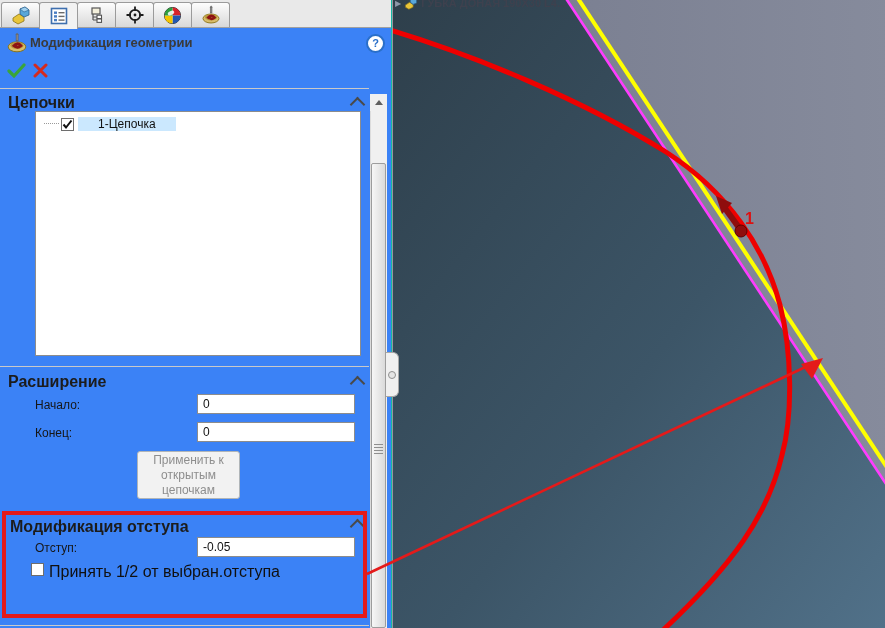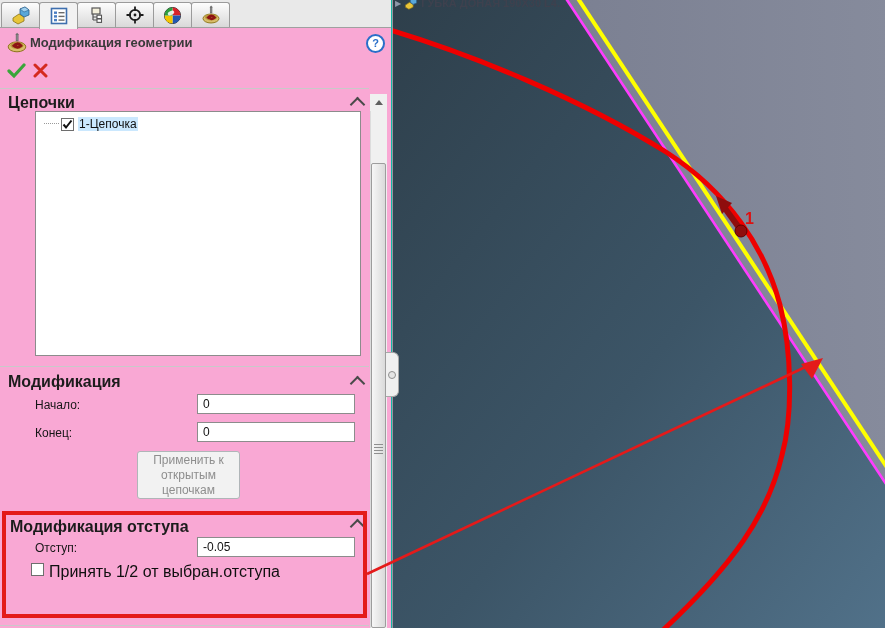--- a/index.html
+++ b/index.html
@@ -1,19 +1,19 @@
 <!DOCTYPE html>
 <html><head>
 <meta charset="utf-8">
 <style>
   html,body{margin:0;padding:0;background:#777;}
   .stage{position:relative;width:885px;height:628px;overflow:hidden;
          font-family:"Liberation Sans",sans-serif;background:#f2f2f2;}
   
-  .left-pane{position:absolute;left:0;top:0;width:391px;height:628px;background:#f9a8d4;
+  .left-pane{position:absolute;left:0;top:0;width:391px;height:628px;background:#3b82f6;
              border-right:3px solid #14b8a6;}
   .tabbar{position:absolute;left:0;top:0;width:391px;height:27px;background:#e9e9e9;
           border-bottom:1px solid #a0a0a0;}
   .tab{position:absolute;top:2px;width:37px;height:24px;background:linear-gradient(#fdfdfd,#d9d9d9);
        border:1px solid #9b9b9b;border-bottom:none;border-radius:3px 3px 0 0;
        display:flex;align-items:center;justify-content:center;}
   .tab.active{background:#f2f2f2;height:26px;z-index:2;}
   
   .pm-title{position:absolute;left:30px;top:35px;font-size:13px;font-weight:bold;color:#3a3a3a;}
   .help-circle{position:absolute;left:366px;top:34px;width:15px;height:15px;border:2px solid #2a6fc9;
@@ -23,21 +23,21 @@
   .sec-label{position:absolute;left:8px;font-size:16px;font-weight:bold;color:#1c1c1c;}
   .chev{position:absolute;left:352px;width:9px;height:9px;border-left:2px solid #4a4a4a;
         border-top:2px solid #4a4a4a;transform:rotate(45deg);}
   
   .listbox{position:absolute;left:35px;top:111px;width:326px;height:245px;background:#fff;
            border:1px solid #8c8c8c;box-sizing:border-box;}
   .tree-item{position:absolute;left:8px;top:4px;display:flex;align-items:center;height:16px;}
   .tree-dots{width:15px;height:1px;border-top:1px dotted #9a9a9a;margin-right:2px;}
   .cb{width:13px;height:13px;background:#fff;border:1px solid #6e6e6e;box-sizing:border-box;
       display:inline-flex;align-items:center;justify-content:center;}
-  .tree-label{font-size:12px;color:#111;background:#cbe8fe;padding:0 1px;margin-left:4px;}
+  .tree-label{font-size:12px;color:#111;background:#cbe8fe;padding:0 20px;margin-left:4px;}
   
   .fld-label{position:absolute;left:35px;font-size:12px;color:#161616;}
   .fld-input{position:absolute;left:197px;width:158px;height:20px;box-sizing:border-box;
              border:1px solid #8c8c8c;background:#fff;font-family:"Liberation Sans",sans-serif;
              font-size:12px;color:#111;padding:0 5px;}
   .btn-disabled{position:absolute;left:137px;top:451px;width:103px;height:48px;box-sizing:border-box;
                 border:1px solid #b0b5b8;border-radius:3px;background:#f2f2f2;color:#8e8e8e;
                 font-size:12px;line-height:15px;text-align:center;display:flex;align-items:center;
                 justify-content:center;padding:16px 6px;}
   .btn-apply{position:absolute;left:137px;top:588px;width:104px;height:24px;box-sizing:border-box;
@@ -165,21 +165,21 @@
           <svg width="11" height="11" viewBox="0 0 11 11">
             <path d="M1.5 5.5 L4 8.5 L9.5 1.5" fill="none" stroke="#111" stroke-width="2"></path>
           </svg>
         </span>
         <span class="tree-label">1-Цепочка</span>
       </div>
     </div>
 
     <div class="divider" style="top:366px"></div>
 
-    <div class="sec-label" style="top:373px">Модификация</div>
+    <div class="sec-label" style="top:373px">Расширение</div>
     <div class="chev" style="top:378px"></div>
 
     <div class="fld-label" style="top:398px">Начало:</div>
     <input class="fld-input" style="top: 394px;" value="0">
     <div class="fld-label" style="top:426px">Конец:</div>
     <input class="fld-input" style="top: 422px;" value="0">
 
     <div class="btn-disabled">Применить к открытым цепочкам</div>
 
     <div class="sec-label" style="top:518px;left:10px">Модификация отступа</div>

